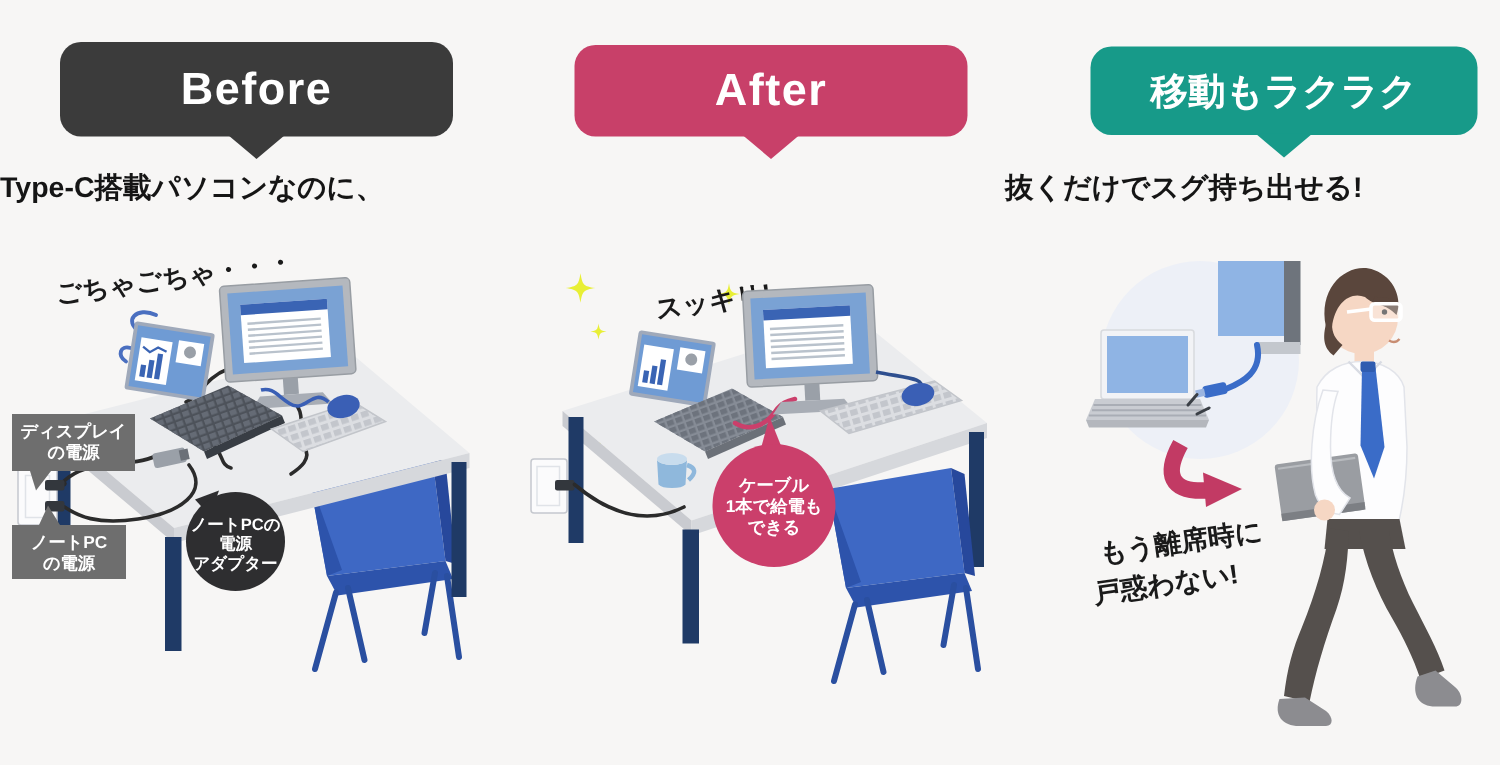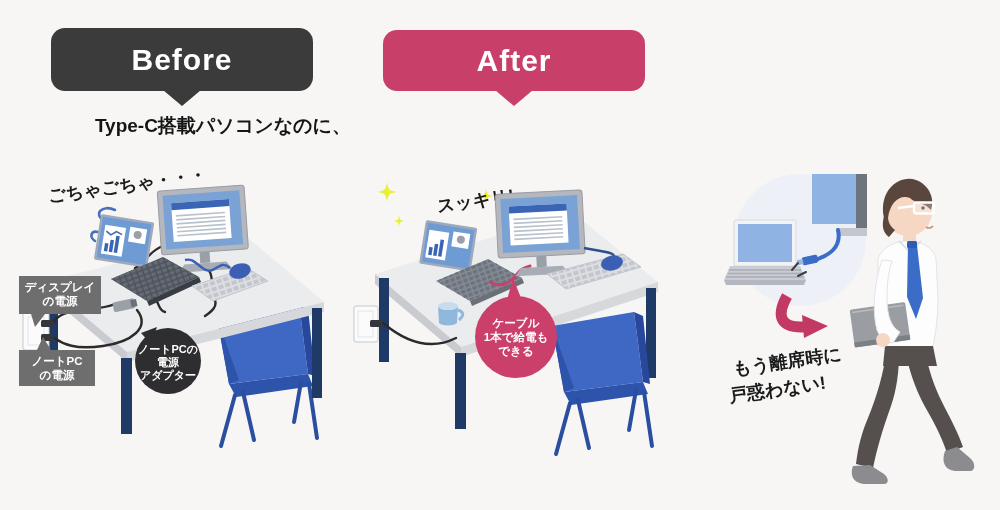--- a/index.html
+++ b/index.html
@@ -1,34 +1,34 @@
 <!DOCTYPE html>
 <html><head>
 <meta charset="utf-8">
 <style>
   * { margin:0; padding:0; box-sizing:border-box; }
   body { font-family:"Liberation Sans", sans-serif; }
   #stage { position:relative; width:1000px; height:510px; background:#f7f6f5; overflow:hidden; }
   .panel { position:absolute; top:0; height:510px; }
-  #panel-before { left:11px; width:340px; }
+  #panel-before { left:0; width:340px; }
   #panel-after { left:340px; width:330px; }
   #panel-mobility { left:670px; width:330px; }
 
   .badge { position:absolute; border-radius:14px; color:#fff; font-weight:bold;
            display:flex; align-items:center; justify-content:center; text-align:center; }
   .badge::after { content:""; position:absolute; left:50%; bottom:-15px; transform:translateX(-50%);
                   border-style:solid; border-color:transparent; border-width:16px 19px 0 19px; }
   .badge-before { left:40px; top:28px; width:262px; height:63px; background:#3b3b3b; font-size:30px; letter-spacing:1px; }
   .badge-before::after { border-top-color:#3b3b3b; }
   .badge-after { left:43px; top:30px; width:262px; height:61px; background:#c84069; font-size:30px; letter-spacing:1px; }
   .badge-after::after { border-top-color:#c84069; }
   .badge-mobility { left:57px; top:31px; width:258px; height:59px; background:#179a89; font-size:25px; }
   .badge-mobility::after { border-top-color:#179a89; }
 
-  .caption { position:absolute; top:113px; left:0; width:100%; text-align:right;
+  .caption { position:absolute; top:113px; left:0; width:100%; text-align:left;
              font-size:19px; font-weight:bold; line-height:26px; color:#151515; }
 
   .illus { position:absolute; top:170px; left:0; display:block; }
   .t { font-family:"Liberation Sans", sans-serif; font-weight:bold; }
 </style>
 </head>
 <body>
 
 <div id="stage">
 
@@ -265,21 +265,23 @@
         <polygon points="167,130 181,128 173,108" fill="#cb3f6b"></polygon>
         <circle cx="176" cy="167" r="41" fill="#cb3f6b"></circle>
         <text class="t" x="176" y="157" font-size="11.5" fill="#fff" text-anchor="middle">ケーブル</text>
         <text class="t" x="176" y="171" font-size="11.5" fill="#fff" text-anchor="middle">1本で給電も</text>
         <text class="t" x="176" y="185" font-size="11.5" fill="#fff" text-anchor="middle">できる</text>
       </g>
     </svg>
   </div>
 
   <div class="panel" id="panel-mobility">
+    <div class="badge badge-mobility">移動もラクラク</div>
     <div class="caption">
+      <div>抜くだけでスグ持ち出せる!</div>
     </div>
 
     <svg class="illus" width="330" height="340" viewBox="0 0 330 340">
 
       <g>
         <circle cx="130" cy="70" r="66" fill="#edf0f7"></circle>
         <g>
           <rect x="142" y="4" width="44" height="50" fill="#8fb4e4"></rect>
           <rect x="186" y="4" width="11" height="56" fill="#6e747c"></rect>
           <rect x="168" y="58" width="29" height="8" fill="#c3c7cd"></rect>

